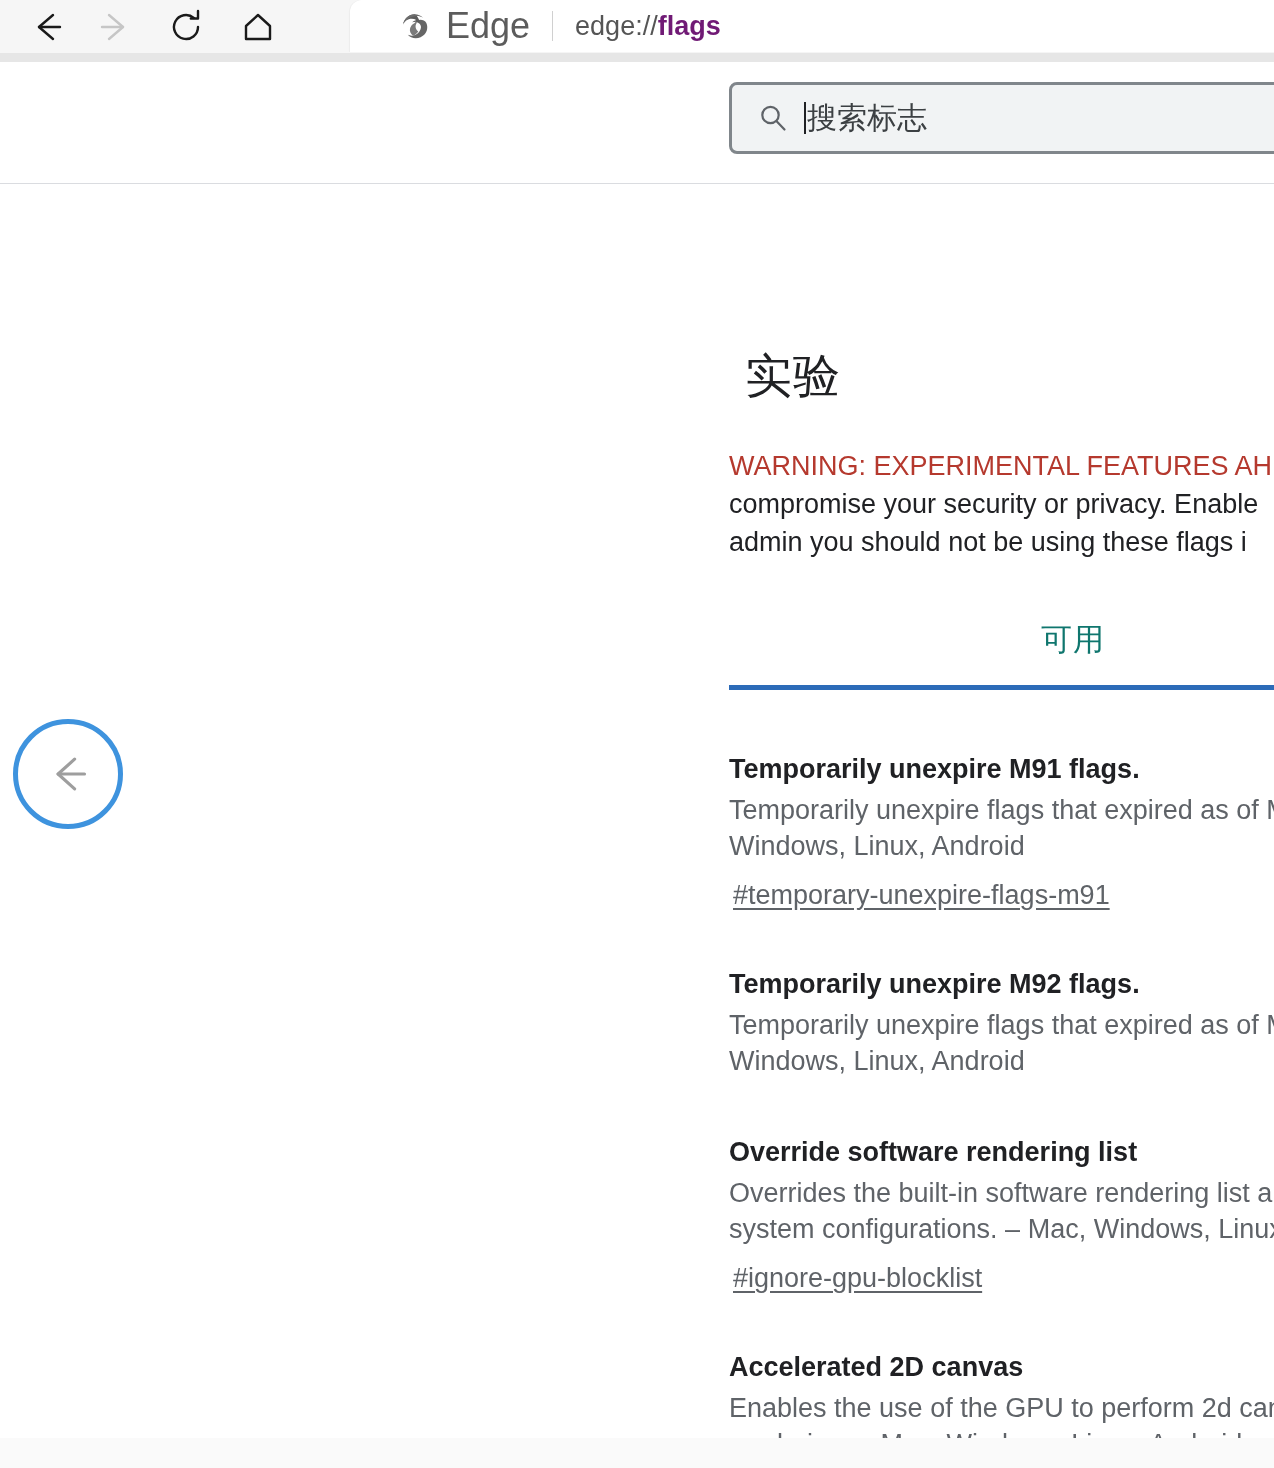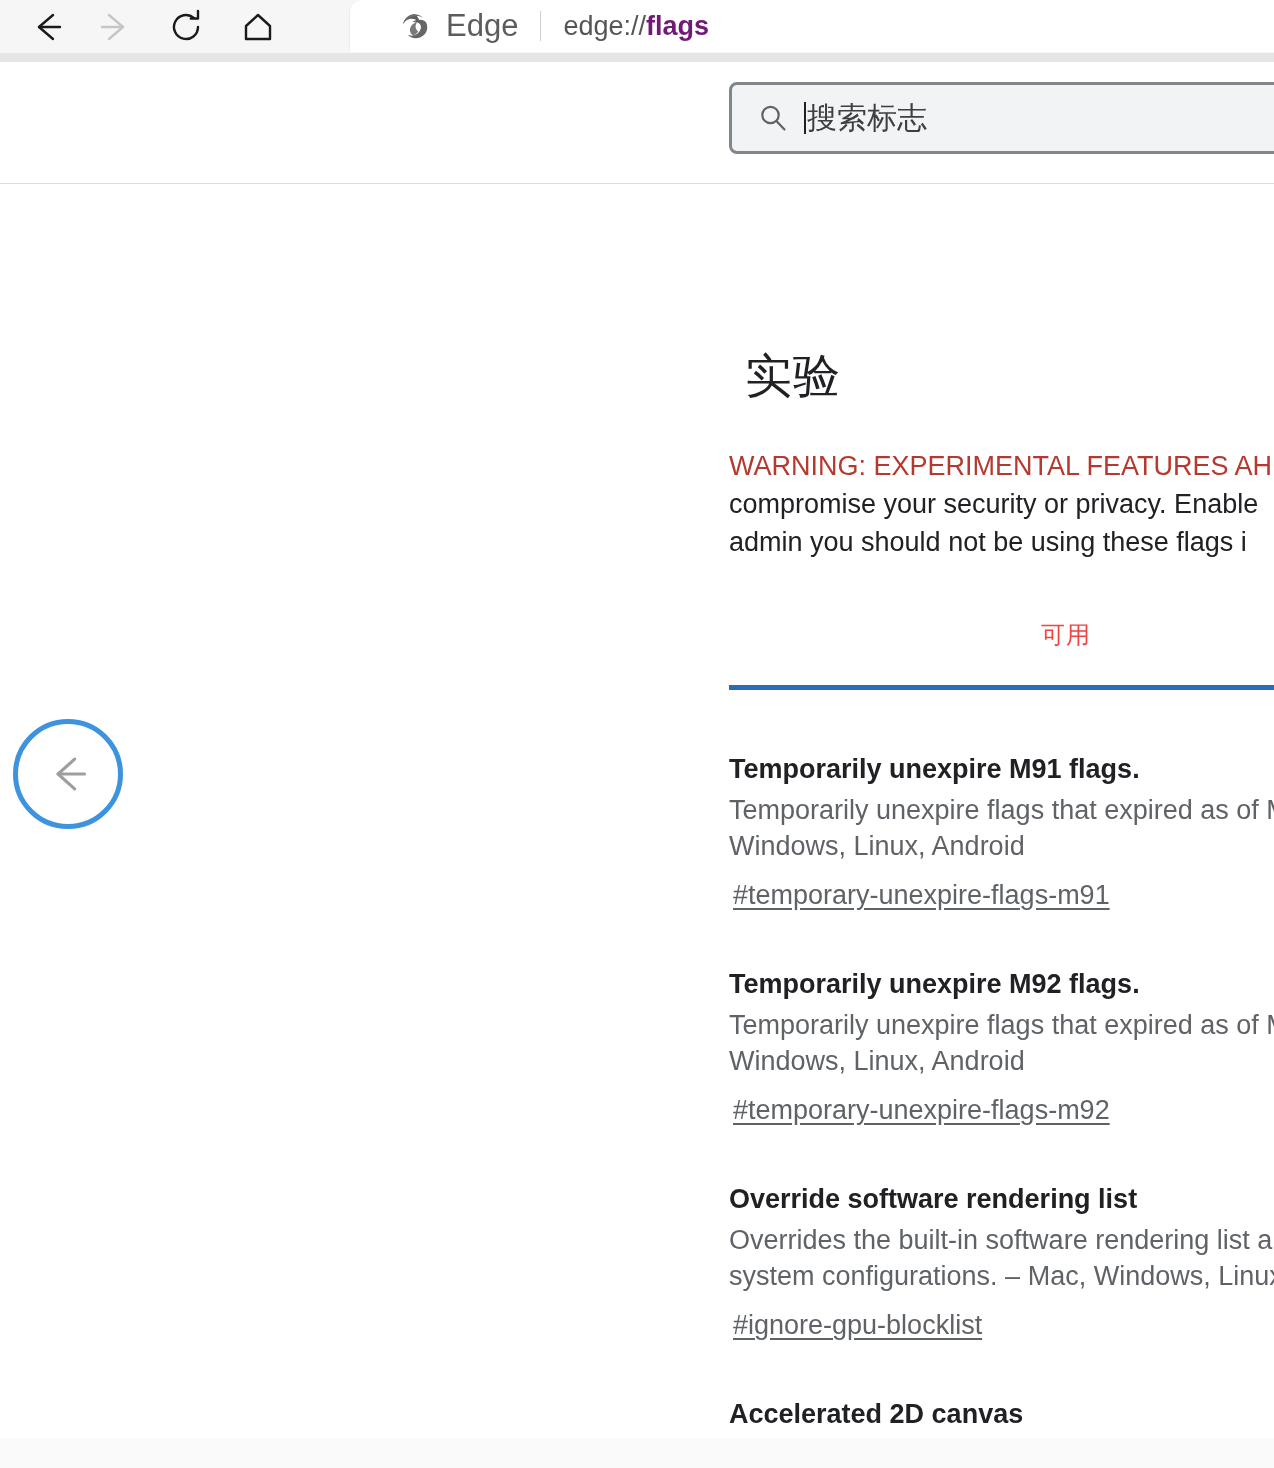--- a/index.html
+++ b/index.html
@@ -59,21 +59,21 @@
     align-items: center;
     box-shadow: -1px 0 1px rgba(0,0,0,0.04);
   }
   .edge-logo {
     margin-left: 48px;
     width: 34px; height: 34px;
     display: block;
   }
   .edge-name {
     margin-left: 14px;
-    font-size: 31px;
+    font-size: 36px;
     color: #5c5c5c;
     letter-spacing: 0px;
   }
   .addr-sep {
     margin-left: 22px;
     width: 1px;
     height: 30px;
     background: #d0d0d0;
   }
   .addr-url {
@@ -170,22 +170,22 @@
 
   .tabs {
     margin-top: 58px;
     position: relative;
     height: 76px;
   }
   .tab {
     position: absolute;
     left: 312px;
     top: 0;
-    font-size: 24px;
-    color: #ef4444;
+    font-size: 31px;
+    color: #0f766e;
     letter-spacing: 1px;
     cursor: pointer;
   }
   .tab-underline {
     position: absolute;
     left: 0;
     top: 66px;
     width: 545px;
     height: 5px;
     background: #2c6bb8;
@@ -334,21 +334,20 @@
         <div class="flag-title">Temporarily unexpire M91 flags.</div>
         <div class="flag-desc">Temporarily unexpire flags that expired as of M
 Windows, Linux, Android</div>
         <span class="flag-link">#temporary-unexpire-flags-m91</span>
       </div>
 
       <div class="flag-item">
         <div class="flag-title">Temporarily unexpire M92 flags.</div>
         <div class="flag-desc">Temporarily unexpire flags that expired as of M
 Windows, Linux, Android</div>
-        <span class="flag-link">#temporary-unexpire-flags-m92</span>
       </div>
 
       <div class="flag-item">
         <div class="flag-title">Override software rendering list</div>
         <div class="flag-desc">Overrides the built-in software rendering list an
 system configurations. – Mac, Windows, Linux,</div>
         <span class="flag-link">#ignore-gpu-blocklist</span>
       </div>
 
       <div class="flag-item">

